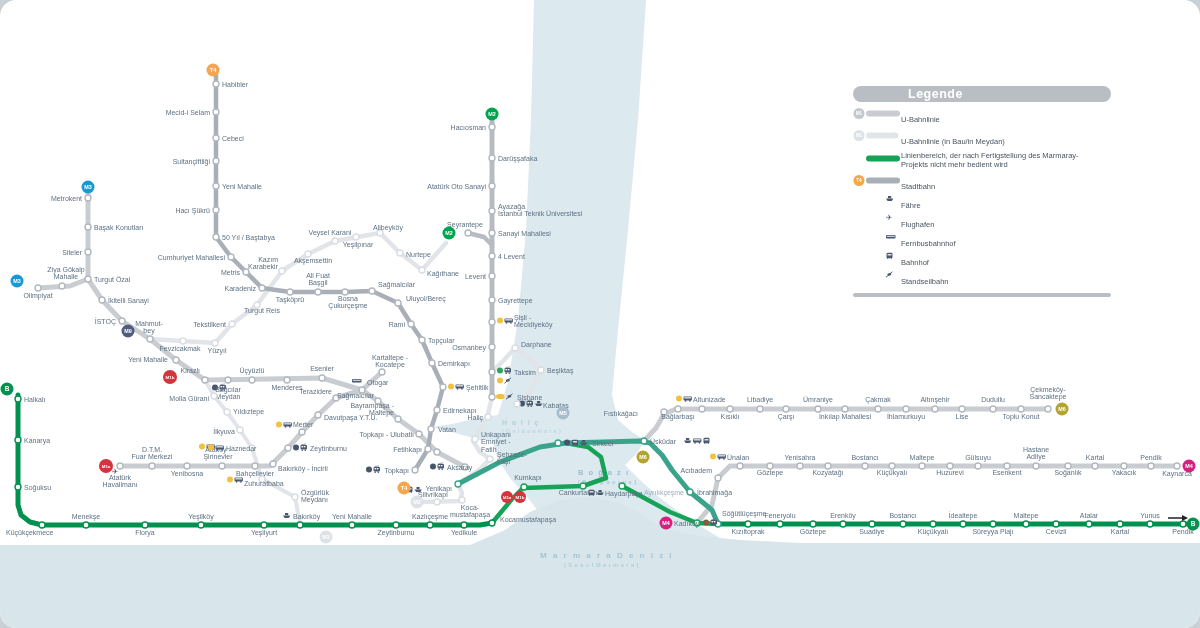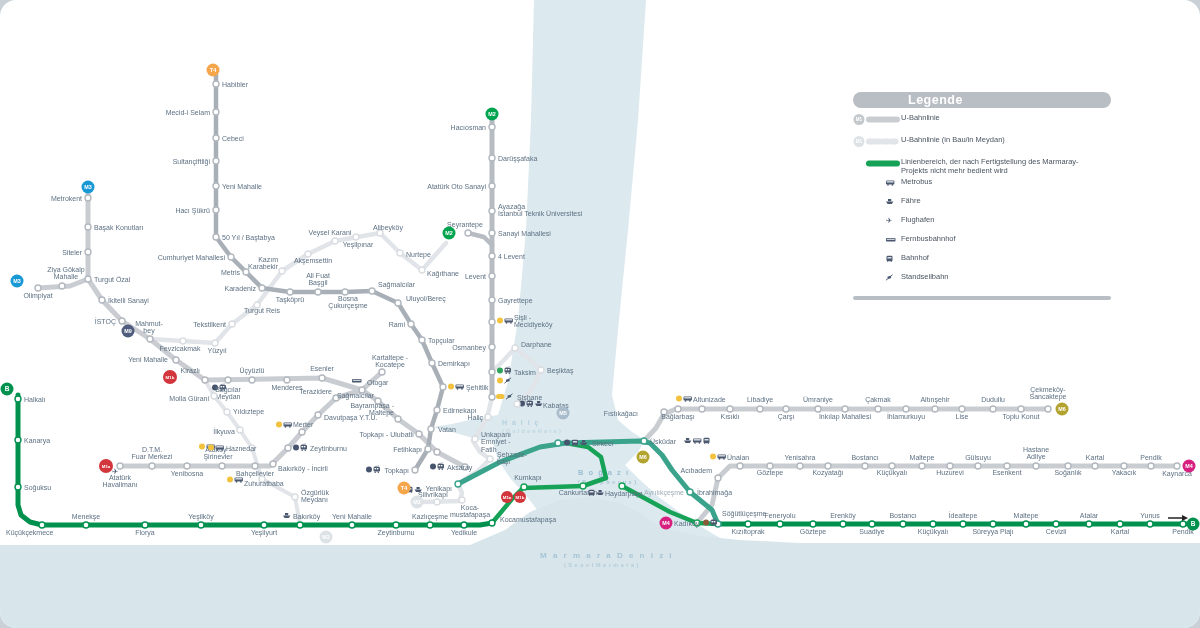--- a/index.html
+++ b/index.html
@@ -1,21 +1,21 @@
 <!DOCTYPE html>
 <html><head>
 <meta charset="utf-8">
 <style>
   html,body{margin:0;padding:0;background:#c9d1d6;font-family:"Liberation Sans",sans-serif;}
   #frame{position:relative;width:1200px;height:628px;background:#ffffff;border-radius:16px;overflow:hidden;}
   #map{position:absolute;left:0;top:0;}
-  #legend{position:absolute;left:853px;top:92px;width:258px;}
+  #legend{position:absolute;left:853px;top:86px;width:258px;}
   #legend-title{display:block;background:#b9bec4;color:#fff;border-radius:8px;height:16px;
     font-size:12.5px;font-weight:bold;letter-spacing:.5px;padding-left:55px;line-height:16px;}
-  .lg-row{display:flex;align-items:flex-start;margin-top:4px;}
+  .lg-row{display:flex;align-items:flex-end;margin-top:4px;}
   .lg-row.tight{margin-top:1px;}
   .lg-ic{width:48px;flex:0 0 48px;}
   .lg-tx{font-size:7.5px;color:#4a5460;line-height:8.5px;padding-top:2px;width:195px;}
   #legend-divider{height:3.5px;background:#b9bec4;border-radius:2px;margin-top:7px;}
 </style>
 </head>
 <body>
 
 <div id="frame">
   <svg id="map" width="1200" height="628" viewBox="0 0 1200 628">
@@ -661,30 +661,27 @@
               <line x1="16" y1="6.5" x2="44" y2="6.5" stroke="#e1e4e8" stroke-width="6" stroke-linecap="round" stroke-dasharray="4 3.5"></line>
             </svg></span>
           <span class="lg-tx">U-Bahnlinie (in Bau/in Meydan)</span>
         </div>
         <div class="lg-row">
           <span class="lg-ic"><svg width="48" height="13" viewBox="0 0 48 13">
               <line x1="16" y1="6.5" x2="44" y2="6.5" stroke="#16a257" stroke-width="6" stroke-linecap="round"></line>
             </svg></span>
           <span class="lg-tx">Linienbereich, der nach Fertigstellung des Marmaray-Projekts nicht mehr bedient wird</span>
         </div>
-        <div class="lg-row tight">
-          <span class="lg-ic"><svg width="48" height="13" viewBox="0 0 48 13">
-              <g>
-                <rect x="33" y="3.4" width="8.4" height="4" rx="1" fill="#4a5870"></rect>
-                <rect x="33.8" y="4.3" width="6.8" height="1.1" fill="#fff"></rect>
-                <circle cx="35" cy="7.9" r="0.8" fill="#4a5870"></circle>
-                <circle cx="39.4" cy="7.9" r="0.8" fill="#4a5870"></circle>
-              </g>
-            </svg></span>
-          <span class="lg-tx">Metrobus</span>
+        <div class="lg-row">
+          <span class="lg-ic"><svg width="48" height="13" viewBox="0 0 48 13">
+              <circle cx="6" cy="6.5" r="5.5" fill="#f5a54a"></circle>
+              <text x="6" y="8.3" font-size="4.6" font-weight="bold" fill="#fff" text-anchor="middle">T4</text>
+              <line x1="16" y1="6.5" x2="44" y2="6.5" stroke="#a9afb7" stroke-width="6" stroke-linecap="round"></line>
+            </svg></span>
+          <span class="lg-tx">Stadtbahn</span>
         </div>
         <div class="lg-row tight">
           <span class="lg-ic"><svg width="48" height="13" viewBox="0 0 48 13">
               <g>
                 <rect x="35" y="3" width="3.2" height="2.2" fill="#4a5870"></rect>
                 <path d="M33,5.6 L40.4,5.6 L38.8,8 L34.6,8 Z" fill="#4a5870"></path>
               </g>
             </svg></span>
           <span class="lg-tx">Fähre</span>
         </div>

